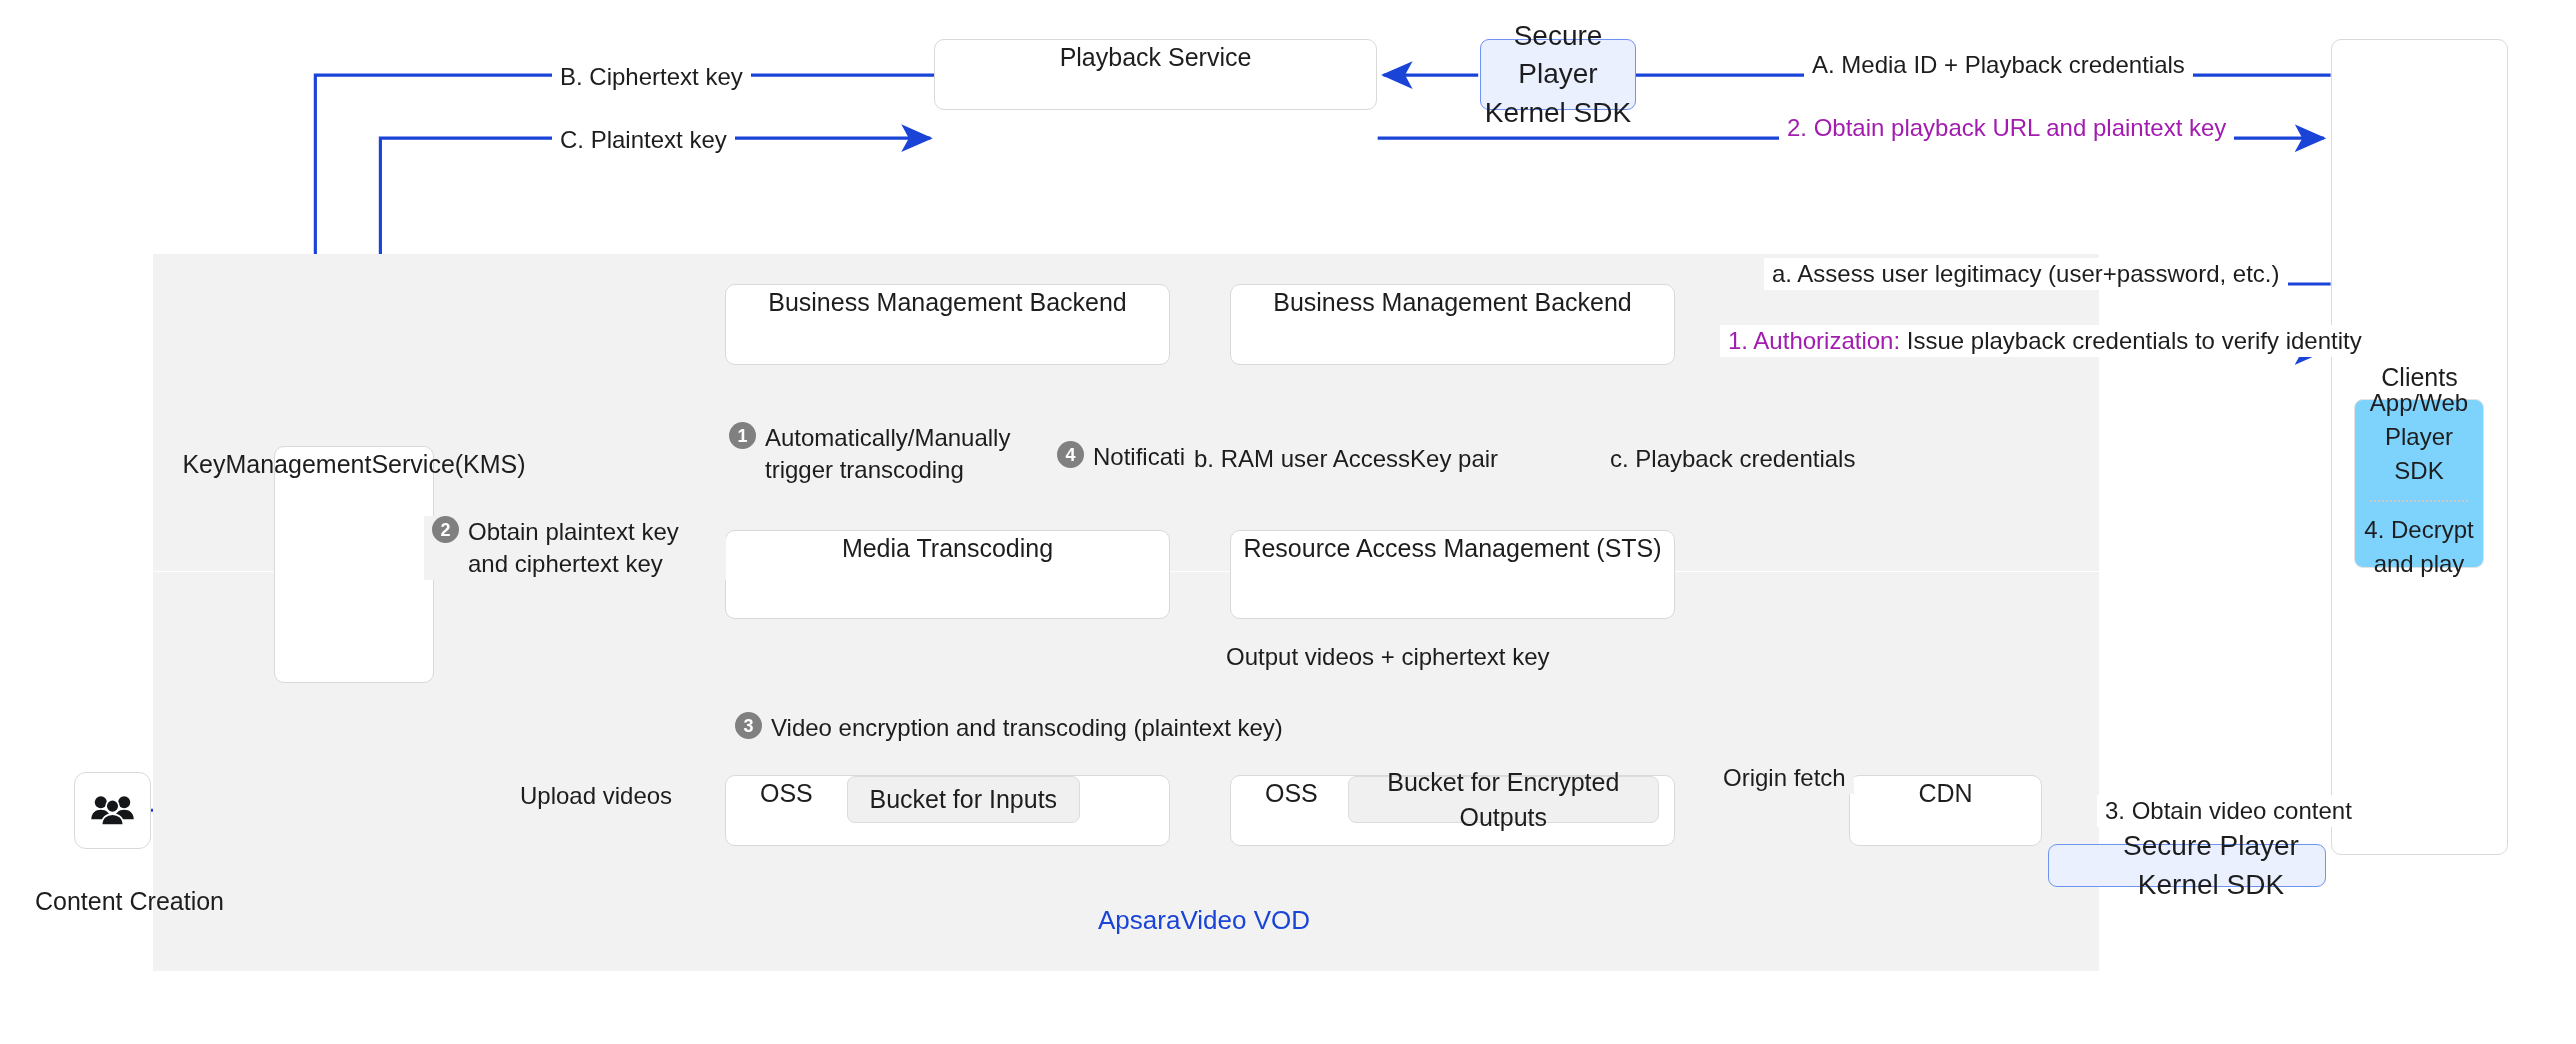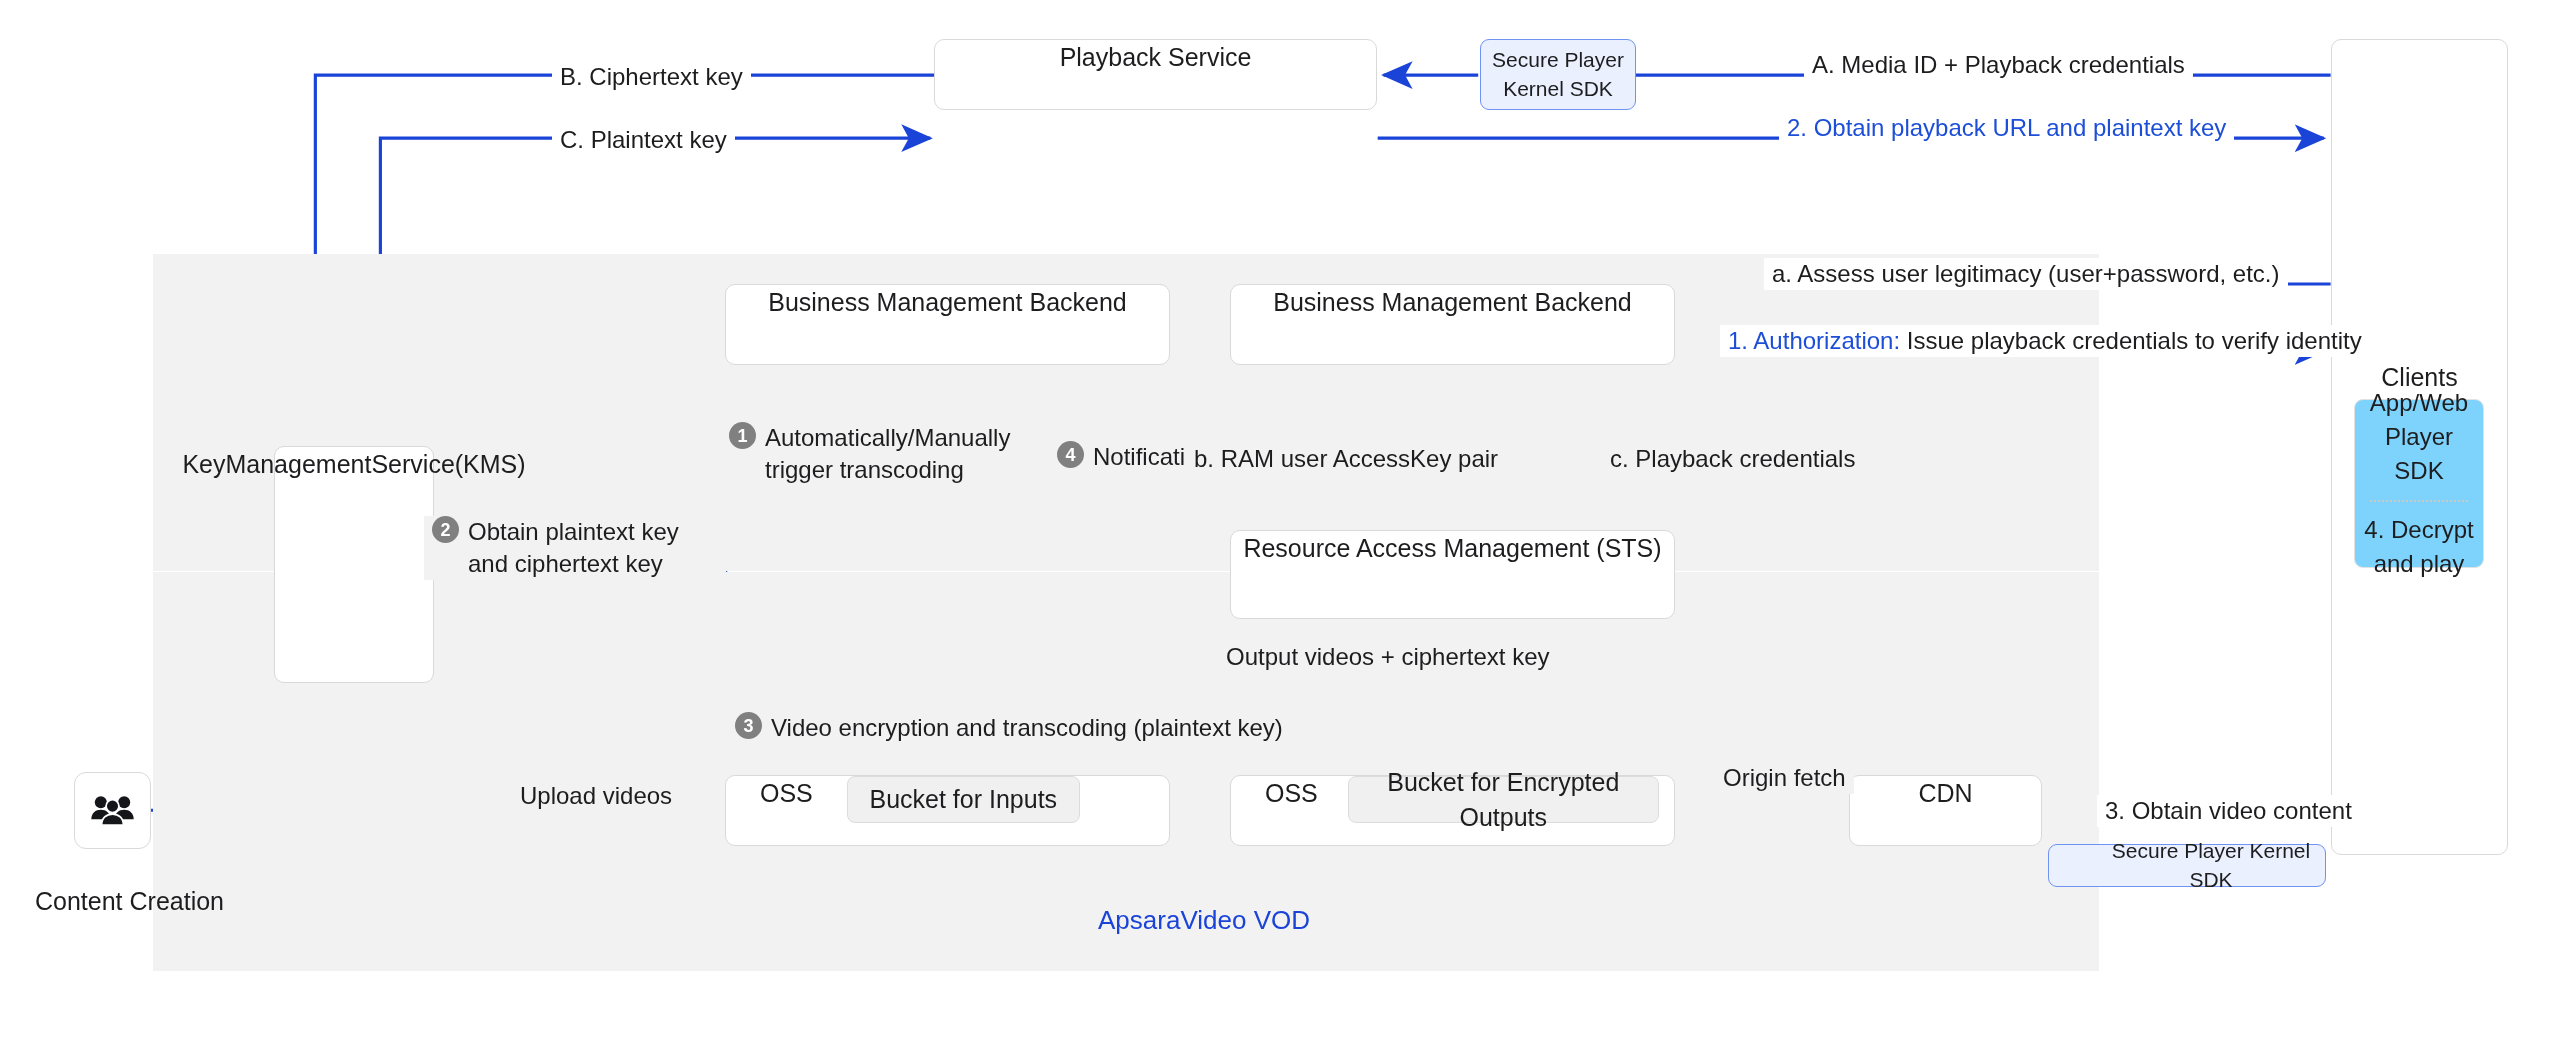--- a/index.html
+++ b/index.html
@@ -9,24 +9,24 @@
 
   .node{position:absolute;box-sizing:border-box;display:flex;align-items:flex-start;
         justify-content:center;text-align:center;background:#fff;border:1.6px solid #d9d9d9;
         border-radius:10px;color:#1d1d1f;font-size:25px;line-height:1.38;z-index:3;}
   .gray-panel{position:absolute;background:#f2f2f2;z-index:1;}
   .lbl{position:absolute;z-index:4;font-size:24px;color:#1d1d1f;line-height:1.35;
        white-space:nowrap;background:transparent;}
   .lbl.onwhite{background:#fff;padding:0 8px;}
   .lbl.ongray{background:#f2f2f2;padding:0 8px;}
   .lbl.wrap{white-space:normal;}
-  .blue-txt{color:#1d4ed8;}
+  .blue-txt{color:#a21caf;}
   .sdk{position:absolute;box-sizing:border-box;display:flex;align-items:center;
        justify-content:center;text-align:center;background:#eaf0fe;border:1.8px solid #6f93f2;
-       border-radius:9px;color:#1d1d1f;font-size:21px;line-height:1.38;z-index:5;}
+       border-radius:9px;color:#1d1d1f;font-size:28px;line-height:1.38;z-index:5;}
   .inner-box{box-sizing:border-box;background:#f0f0f0;border:1.4px solid #dcdcdc;border-radius:8px;
              display:flex;align-items:center;justify-content:center;text-align:center;
              color:#1d1d1f;font-size:25px;}
   .badge{display:inline-flex;align-items:center;justify-content:center;width:27px;height:27px;
          border-radius:50%;background:#808080;color:#fff;font-size:18px;line-height:1;
          vertical-align:middle;margin-right:9px;flex:0 0 auto;font-weight:700;}
   .cal{display:flex;align-items:flex-start;}
   .cal .txt{line-height:1.34;}
   .clients-panel{position:absolute;box-sizing:border-box;border:1.6px solid #d9d9d9;
        border-radius:10px;background:#fff;z-index:3;}
@@ -111,20 +111,23 @@
     <span>Business Management Backend</span>
   </div>
 
   <div class="node" style="left:274px;top:446px;width:160px;height:237px;flex-direction:row;">
     <span>Key</span>
     <span>Management</span>
     <span>Service</span>
     <span>(KMS)</span>
   </div>
 
+  <div class="node" style="left:725px;top:530px;width:445px;height:89px;">
+    <span>Media Transcoding</span>
+  </div>
 
   <div class="node" style="left:1230px;top:530px;width:445px;height:89px;">
     <span>Resource Access Management (STS)</span>
   </div>
 
   <div class="node" style="left:725px;top:775px;width:445px;height:71px;justify-content:flex-start;padding-left:34px;">
     <span>OSS</span>
     <span class="inner-box" style="margin-left:34px;width:233px;height:47px;">
       <span>Bucket for Inputs</span>
     </span>

